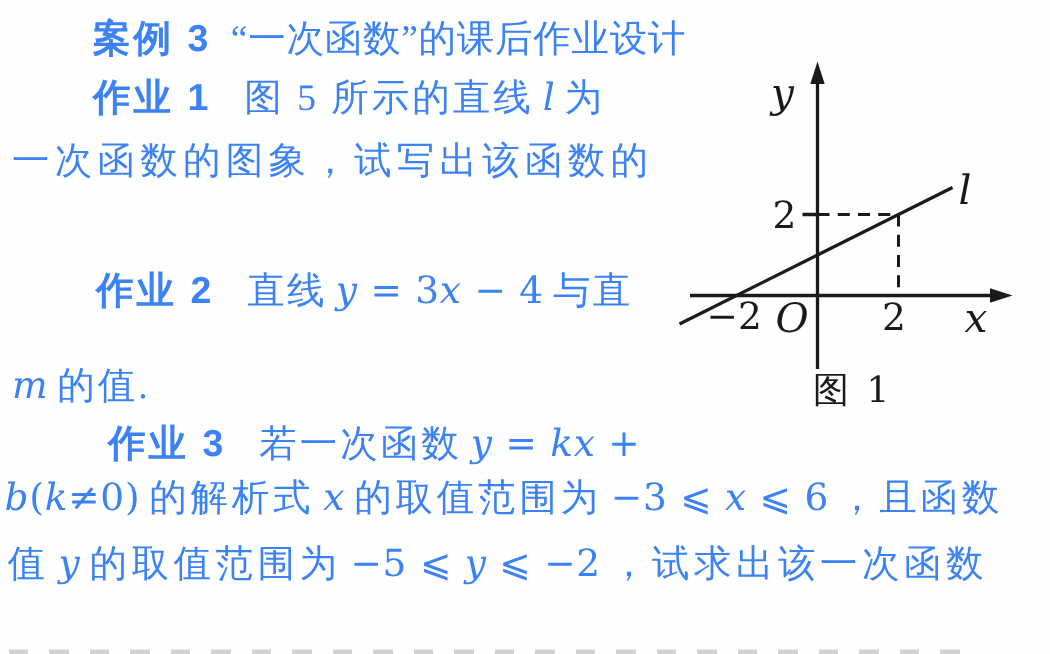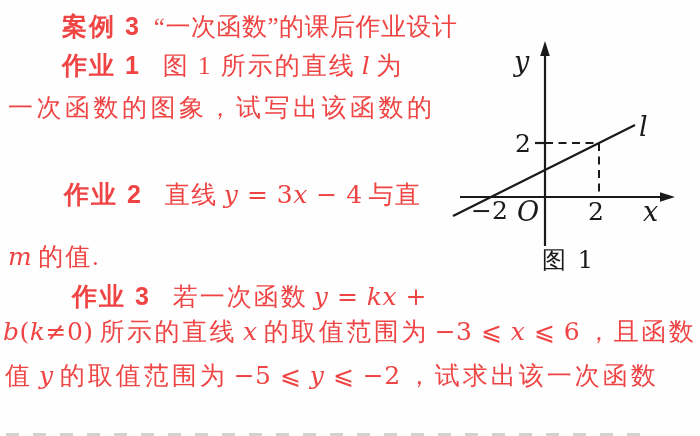--- a/index.html
+++ b/index.html
@@ -1,18 +1,18 @@
 <!DOCTYPE html>
 <html><head>
 <meta charset="utf-8">
 <style>
   html,body{margin:0;padding:0;background:#ffffff;}
   .page{
     position:relative;width:700px;height:436px;background:#fefefe;
-    font-family:"Liberation Serif","DejaVu Serif",serif;color:#ef4444;overflow:hidden;
+    font-family:"Liberation Serif","DejaVu Serif",serif;color:#3b82f6;overflow:hidden;
   }
   .line{position:absolute;white-space:nowrap;font-size:25px;line-height:30px;}
   .ls05{letter-spacing:0.5px}.ls15{letter-spacing:1.5px}.ls2{letter-spacing:2px}
   .ls25{letter-spacing:2.5px}.ls3{letter-spacing:3px}.ls35{letter-spacing:3.5px}
   .head{
     font-family:"Liberation Sans","DejaVu Sans",sans-serif;font-weight:700;
     letter-spacing:2px;margin-right:22px;
   }
   .head.tgap{margin-right:13px;}
   .math{font-family:"DejaVu Serif","Liberation Serif",serif;letter-spacing:0.5px;margin:0 6px;}
@@ -34,38 +34,38 @@
 </head>
 <body>
 
 <div class="page">
 
   <div class="line ls05" style="left:62px;top:11px">
     <span class="head tgap">案例 3</span><span>“一次函数”的课后作业设计</span>
   </div>
 
   <div class="line ls2" style="left:62px;top:50px">
-    <span class="head">作业 1</span><span>图 1 所示的直线</span><span class="math var">l</span><span>为</span>
+    <span class="head">作业 1</span><span>图 5 所示的直线</span><span class="math var">l</span><span>为</span>
   </div>
   <div class="line ls35" style="left:8px;top:93px">
     <span>一次函数的图象，试写出该函数的</span>
   </div>
 
   <div class="line ls15" style="left:64px;top:179px">
     <span class="head">作业 2</span><span>直线</span><span class="math"><span class="var">y</span><span> = 3</span><span class="var">x</span><span> − 4</span></span><span>与直</span>
   </div>
   <div class="line ls2" style="left:8px;top:242px">
     <span class="math var m0">m</span><span>的值.</span>
   </div>
 
   <div class="line ls2" style="left:72px;top:281px">
     <span class="head">作业 3</span><span>若一次函数</span><span class="math"><span class="var">y</span><span> = </span><span class="var">kx</span><span> +</span></span>
   </div>
   <div class="line ls25" style="left:3px;top:317px">
-    <span class="math m0"><span class="var">b</span><span>(</span><span class="var">k</span><span>≠0)</span></span><span>所示的直线</span><span class="math var">x</span><span>的取值范围为</span><span class="math"><span>−3 ⩽ </span><span class="var">x</span><span> ⩽ 6</span></span><span>，且函数</span>
+    <span class="math m0"><span class="var">b</span><span>(</span><span class="var">k</span><span>≠0)</span></span><span>的解析式</span><span class="math var">x</span><span>的取值范围为</span><span class="math"><span>−3 ⩽ </span><span class="var">x</span><span> ⩽ 6</span></span><span>，且函数</span>
   </div>
   <div class="line ls3" style="left:5px;top:361px">
     <span>值</span><span class="math var">y</span><span>的取值范围为</span><span class="math"><span>−5 ⩽ </span><span class="var">y</span><span> ⩽ −2</span></span><span>，试求出该一次函数</span>
   </div>
 
   <div class="figure-wrap">
     <svg width="257" height="240" viewBox="0 0 257 240">
       <line class="fig-stroke" x1="102" y1="14" x2="102" y2="208"></line>
       <polygon class="fig-fill" points="102,3 97.2,18 106.8,18"></polygon>
       <line class="fig-stroke" x1="17" y1="159" x2="220" y2="159"></line>

